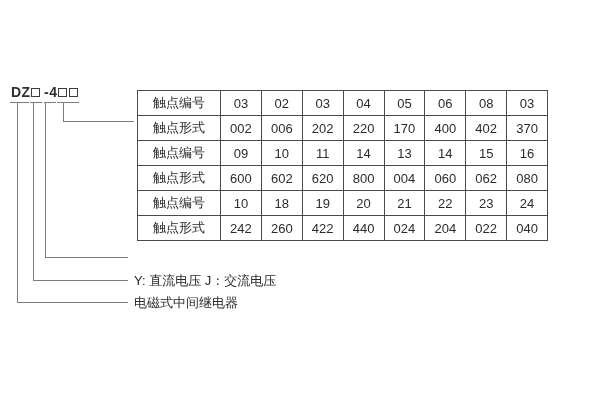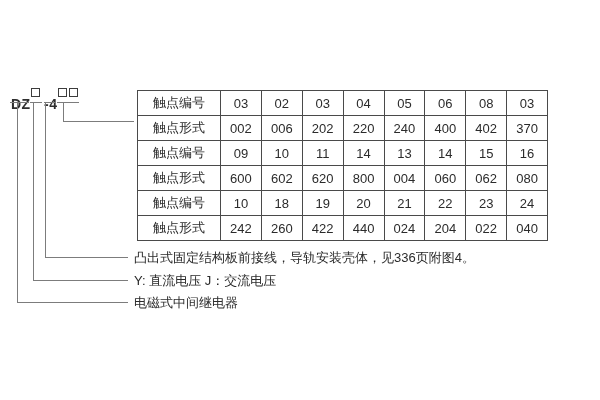--- a/index.html
+++ b/index.html
@@ -18,21 +18,20 @@
   }
   
   .model-seg {
     position: absolute;
     top: 84px;
     font-size: 14px;
     font-weight: 600;
     color: #2f2f2f;
     letter-spacing: 0.5px;
     white-space: nowrap;
-    margin-top: 12px;
   }
   .sq {
     position: absolute;
     top: 88px;
     width: 9px;
     height: 9px;
     border: 1.6px solid #3c3c3c;
     background: #ffffff;
     box-sizing: border-box;
   }
@@ -113,21 +112,21 @@
           <td class="value-cell">06</td>
           <td class="value-cell">08</td>
           <td class="value-cell">03</td>
         </tr>
         <tr>
           <td class="label-cell">触点形式</td>
           <td class="value-cell">002</td>
           <td class="value-cell">006</td>
           <td class="value-cell">202</td>
           <td class="value-cell">220</td>
-          <td class="value-cell">240</td>
+          <td class="value-cell">170</td>
           <td class="value-cell">400</td>
           <td class="value-cell">402</td>
           <td class="value-cell">370</td>
         </tr>
         <tr>
           <td class="label-cell">触点编号</td>
           <td class="value-cell">09</td>
           <td class="value-cell">10</td>
           <td class="value-cell">11</td>
           <td class="value-cell">14</td>
@@ -165,17 +164,16 @@
           <td class="value-cell">422</td>
           <td class="value-cell">440</td>
           <td class="value-cell">024</td>
           <td class="value-cell">204</td>
           <td class="value-cell">022</td>
           <td class="value-cell">040</td>
         </tr>
       </tbody>
   </table>
 
-  <div class="note" style="top:250px;">凸出式固定结构板前接线，导轨安装壳体，见336页附图4。</div>
   <div class="note" style="top:295px;">电磁式中间继电器</div>
   <div class="note" style="top:273px;">Y: 直流电压  J：交流电压</div>
 
 </div>
 
 </body></html>

